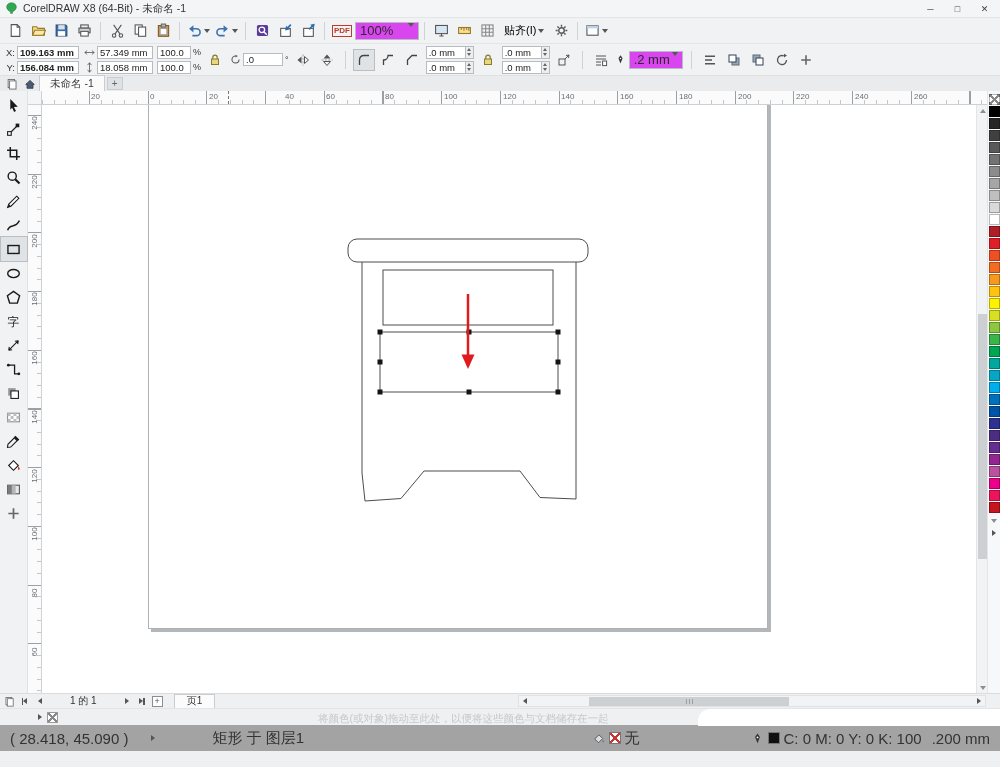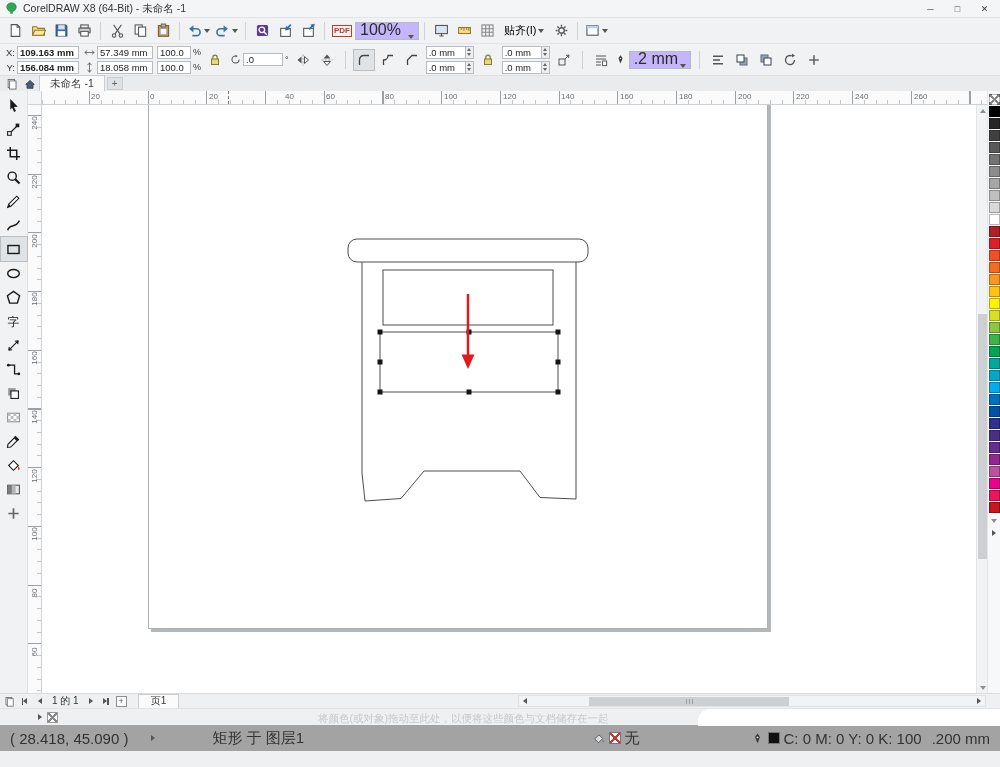--- a/index.html
+++ b/index.html
@@ -16,21 +16,21 @@
 
 #menubar{height:16px;display:flex;align-items:center;background:#f4f5f6;padding-left:4px;}
 .menu-item{padding:0 7px;font-size:11px;color:#222;}
 
 
 #toolbar{height:26px;display:flex;align-items:center;background:#f0f2f3;border-top:1px solid #e3e5e7;padding:0 4px;gap:1px;}
 .tb{height:22px;min-width:22px;border:none;background:transparent;display:flex;align-items:center;justify-content:center;padding:0 2px;}
 .tb svg{width:15px;height:15px;display:block;}
 .caret{width:0;height:0;border-left:3px solid transparent;border-right:3px solid transparent;border-top:4px solid #555;margin-left:2px;}
 .tb-sep{width:1px;height:18px;background:#d0d3d6;margin:0 4px;}
-.combo{height:18px;border:1px solid #b6bcc2;background:#c4b5fd;display:flex;align-items:flex-end;padding:0 4px;font-size:16px;}
+.combo{height:18px;border:1px solid #b6bcc2;background:#d946ef;display:flex;align-items:flex-start;padding:0 4px;font-size:13px;}
 #zoom-combo{width:64px;justify-content:space-between;}
 .tb-text{height:20px;display:flex;align-items:center;padding:0 5px;font-size:11px;background:transparent;border:none;}
 .pdf-label{font-size:8px;font-weight:bold;color:#c0392b;border:1px solid #c0392b;padding:0 1px;line-height:10px;}
 
 
 #propbar{height:32px;display:flex;align-items:center;background:#f0f2f3;border-top:1px solid #e3e5e7;padding:0 5px;gap:4px;}
 .pb-col{display:flex;flex-direction:column;gap:2px;}
 .pb-row{display:flex;align-items:center;gap:2px;}
 .pb-label{font-size:9.5px;color:#333;width:10px;text-align:right;}
 input.num{height:13px;font-size:9.5px;border:1px solid #b6bcc2;background:#fff;padding:0 2px;font-family:inherit;color:#222;}
@@ -97,21 +97,21 @@
 .swatch.none{background:
   linear-gradient(45deg,transparent 44%,#888 44% 56%,transparent 56%),
   linear-gradient(-45deg,transparent 44%,#888 44% 56%,transparent 56%),#fff;}
 .pal-btn{width:11px;height:10px;display:flex;align-items:center;justify-content:center;border:none;background:transparent;padding:0;margin-top:2px;}
 
 
 #pagebar{height:15px;display:flex;align-items:center;background:#eef0f1;border-top:1px solid #dadcde;position:relative;padding-left:3px;gap:2px;}
 .pg-btn{height:13px;min-width:13px;display:flex;align-items:center;justify-content:center;border:none;background:transparent;padding:0;}
 .pg-btn svg{width:11px;height:11px;display:block;}
 .bar-v{width:1.5px;height:7px;background:#555;}
-#page-indicator{font-size:10px;margin:0 4px;color:#333;}
+#page-indicator{font-size:10px;margin:0 22px;color:#333;}
 .page-tab{height:15px;padding:0 12px;background:#fbfbfc;border:1px solid #c9ccd0;display:flex;align-items:center;font-size:10px;margin-left:8px;color:#333;}
 #hscroll{position:absolute;left:518px;top:1px;width:468px;height:12px;background:#f2f3f4;border:1px solid #e0e2e4;display:flex;align-items:center;}
 .hs-btn{width:12px;height:10px;display:flex;align-items:center;justify-content:center;border:none;background:transparent;padding:0;}
 .hs-btn.right{margin-left:auto;}
 #hthumb{position:absolute;left:70px;top:1px;width:200px;height:9px;background:#cdd0d3;display:flex;align-items:center;justify-content:center;}
 #hthumb .grip{width:7px;height:5px;background:repeating-linear-gradient(to right,#9aa0a6 0 1px,transparent 1px 3px);}
 .plus-box{width:11px;height:11px;border:1px solid #8a8f94;font-size:9px;line-height:9px;text-align:center;color:#555;background:#fff;}
 
 
 #docpalette{height:17px;position:relative;background:#eef0f1;display:flex;align-items:center;padding-left:38px;gap:5px;border-top:1px solid #e2e4e6;}

